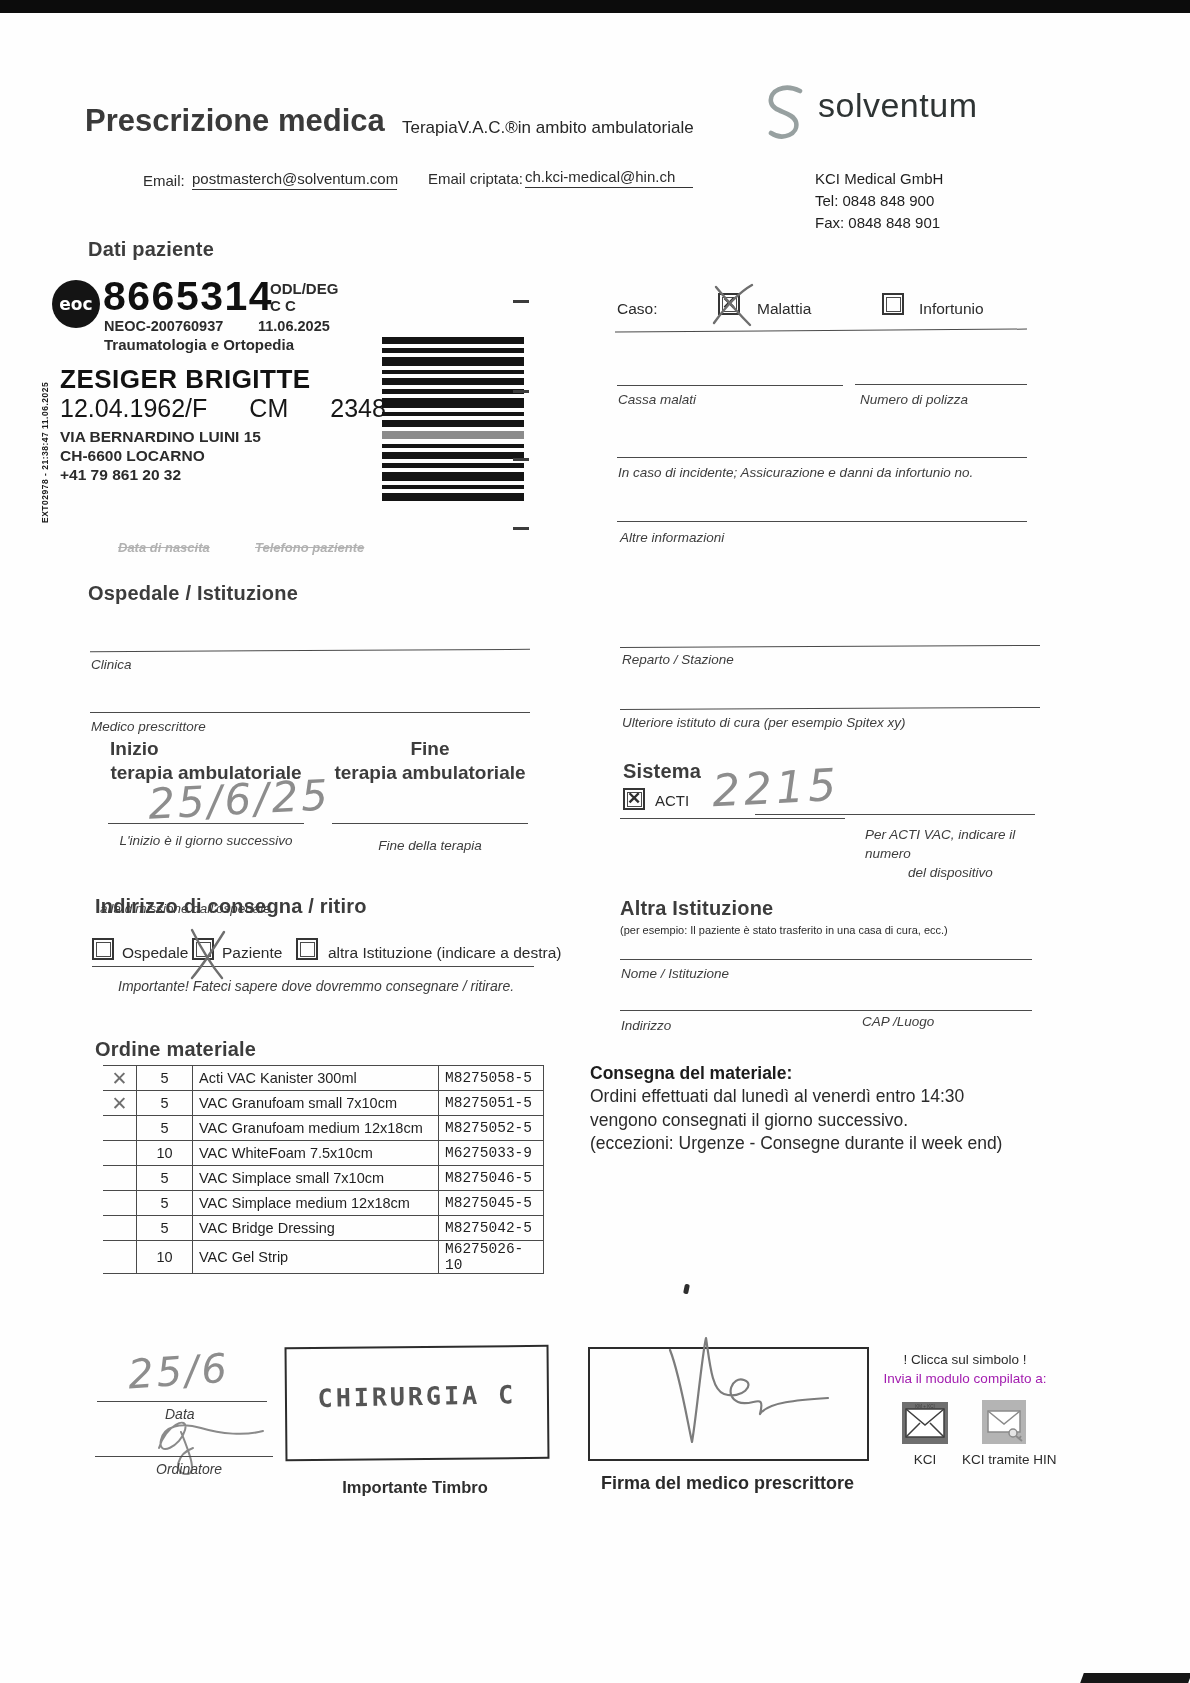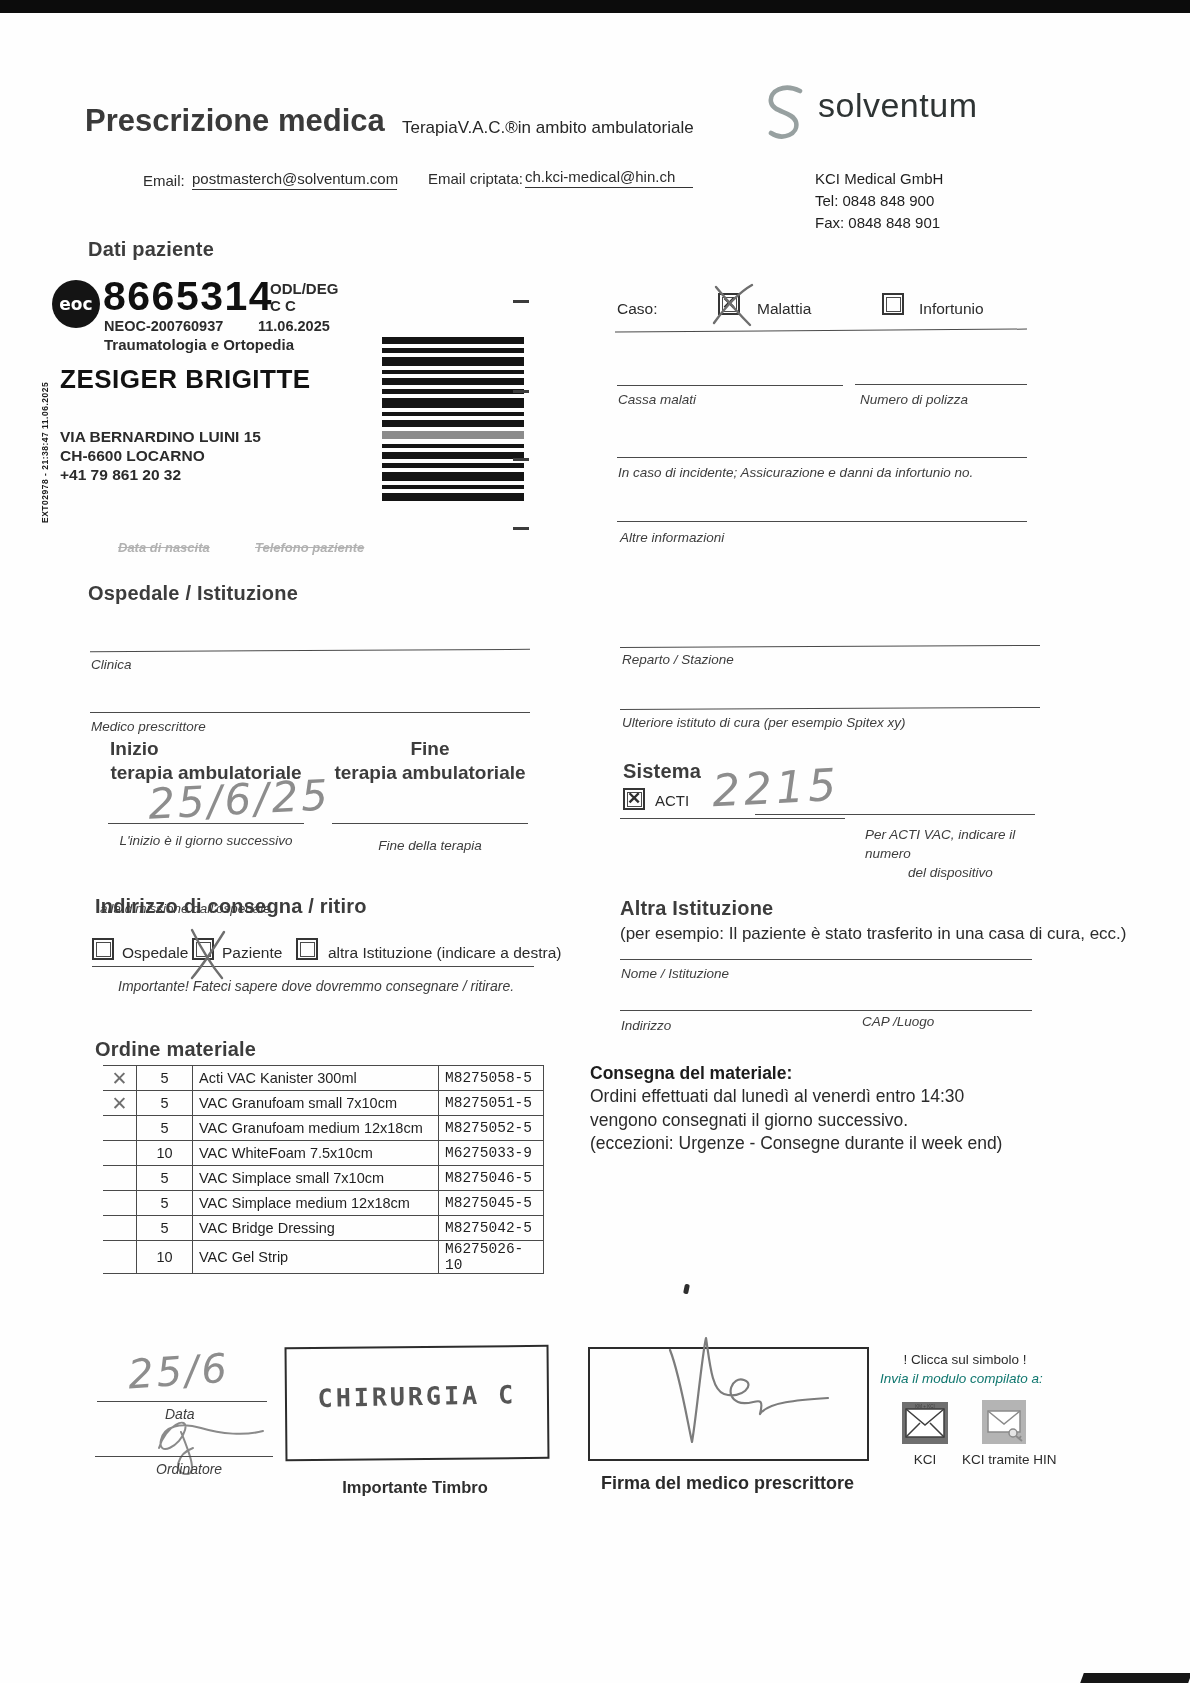--- a/index.html
+++ b/index.html
@@ -60,20 +60,25 @@
   <div class="h-section" style="left:88px;top:238px;">Dati paziente</div>
 
   <div class="abs" style="left:52px;top:280px;width:48px;height:48px;border-radius:50%;background:#141414;color:#fff;text-align:center;line-height:48px;font-size:17px;font-weight:700;font-family:'DejaVu Sans',sans-serif;">eoc</div>
   <div class="txt" style="left:103px;top:273px;font-size:41px;font-weight:700;color:#101010;letter-spacing:1.5px;">8665314</div>
   <div class="txt" style="left:270px;top:280px;font-size:15px;font-weight:700;">ODL/DEG</div>
   <div class="txt" style="left:270px;top:297px;font-size:15px;font-weight:700;">C C</div>
   <div class="txt" style="left:104px;top:318px;font-size:14.5px;font-weight:700;">NEOC-200760937</div>
   <div class="txt" style="left:258px;top:318px;font-size:14.5px;font-weight:700;">11.06.2025</div>
   <div class="txt" style="left:104px;top:336px;font-size:15px;font-weight:700;">Traumatologia e Ortopedia</div>
   <div class="txt" style="left:60px;top:364px;font-size:26px;font-weight:700;letter-spacing:.5px;color:#121212;">ZESIGER BRIGITTE</div>
+  <div class="abs" style="left:60px;top:394px;font-size:25px;color:#161616;display:flex;gap:42px;">
+    <span>12.04.1962/F</span>
+    <span>CM</span>
+    <span>2348</span>
+  </div>
   <div class="txt" style="left:60px;top:428px;font-size:15.5px;font-weight:700;">VIA BERNARDINO LUINI 15</div>
   <div class="txt" style="left:60px;top:447px;font-size:15.5px;font-weight:700;">CH-6600 LOCARNO</div>
   <div class="txt" style="left:60px;top:466px;font-size:15.5px;font-weight:700;">+41 79 861 20 32</div>
   <div class="txt" style="left:40px;top:523px;transform:rotate(-90deg);transform-origin:0 0;font-size:8.5px;font-weight:700;letter-spacing:.5px;color:#1c1c1c;">EXT02978 - 21:38:47 11.06.2025</div>
 
   <svg class="abs" style="left:382px;top:337px;" width="142" height="166" viewBox="0 0 142 166">
     <g fill="#141414">
       <rect x="0" y="0" width="142" height="7"></rect>
       <rect x="0" y="11" width="142" height="5"></rect>
       <rect x="0" y="20" width="142" height="9"></rect>
@@ -172,21 +177,21 @@
   </div>
   <span class="txt" style="left:222px;top:944px;font-size:15.5px;">Paziente</span>
   <div class="checkbox" style="left:296px;top:938px;">
     
   </div>
   <span class="txt" style="left:328px;top:944px;font-size:15.5px;">altra Istituzione (indicare a destra)</span>
   <div class="fline" style="left:92px;top:966px;width:442px;"></div>
   <div class="txt note-it" style="left:118px;top:978px;font-size:14px;">Importante! Fateci sapere dove dovremmo consegnare / ritirare.</div>
 
   <div class="h-section" style="left:620px;top:897px;">Altra Istituzione</div>
-  <div class="txt" style="left:620px;top:924px;font-size:17px;">(per esempio: Il paziente è stato trasferito in una casa di cura, ecc.)</div>
+  <div class="txt" style="left:620px;top:924px;font-size:11px;">(per esempio: Il paziente è stato trasferito in una casa di cura, ecc.)</div>
   <div class="fline" style="left:620px;top:959px;width:412px;"></div>
   <div class="flabel" style="left:621px;top:966px;">Nome / Istituzione</div>
   <div class="fline" style="left:620px;top:1010px;width:412px;"></div>
   <div class="flabel" style="left:621px;top:1018px;">Indirizzo</div>
   <div class="flabel" style="left:862px;top:1014px;">CAP /Luogo</div>
 
   <div class="h-section" style="left:95px;top:1038px;">Ordine materiale</div>
   <table id="order-table">
     <tbody>
         <tr>
@@ -261,21 +266,21 @@
   </div>
   <div class="txt" style="left:285px;top:1478px;width:260px;text-align:center;font-size:16.5px;font-weight:700;color:#2e2e2e;">Importante Timbro</div>
 
   <div class="abs" style="left:588px;top:1347px;width:277px;height:110px;border:2px solid #2c2c2c;"></div>
   <svg class="abs" style="left:648px;top:1330px;" width="210" height="125" viewBox="0 0 210 125">
     <path d="M22,20 C32,45 40,95 44,112 C48,90 54,25 58,8 C62,35 64,60 76,64 C94,70 108,54 96,50 C84,46 76,66 90,72 C104,78 118,60 112,84 M112,84 C120,72 150,70 180,68" fill="none" stroke="#7c7c7c" stroke-width="2.2" stroke-linecap="round" stroke-linejoin="round"></path>
   </svg>
   <div class="txt" style="left:580px;top:1473px;width:295px;text-align:center;font-size:18px;font-weight:700;color:#2a2a2a;">Firma del medico prescrittore</div>
 
   <div class="txt" style="left:885px;top:1352px;width:160px;text-align:center;font-size:13.5px;color:#2a2a2a;">! Clicca sul simbolo !</div>
-  <div class="txt" style="left:880px;top:1371px;width:170px;font-size:13.5px;color:#0f766e;font-style:italic;">Invia il modulo compilato a:</div>
+  <div class="txt" style="left:880px;top:1371px;width:170px;text-align:center;font-size:13.5px;color:#a21caf;">Invia il modulo compilato a:</div>
 
   <svg class="abs" style="left:902px;top:1402px;cursor:pointer;" width="46" height="42" viewBox="0 0 46 42">
     <rect x="0" y="0" width="46" height="42" fill="#6f6f6f"></rect>
     <rect x="4" y="7" width="38" height="28" fill="#fff" stroke="#3e3e3e" stroke-width="1.5"></rect>
     <path d="M4,7 L23,23 L42,7 M4,35 L18,21 M42,35 L28,21" fill="none" stroke="#3e3e3e" stroke-width="1.5"></path>
     <text x="23" y="6" font-size="4.5" text-anchor="middle" fill="#3e3e3e" font-family="Liberation Sans, sans-serif">KM + KCI</text>
   </svg>
   <svg class="abs" style="left:982px;top:1400px;cursor:pointer;" width="44" height="44" viewBox="0 0 44 44">
     <rect x="0" y="0" width="44" height="44" fill="#b4b4b4"></rect>
     <rect x="6" y="11" width="32" height="21" fill="#fff" stroke="#8a8a8a" stroke-width="1.5"></rect>

